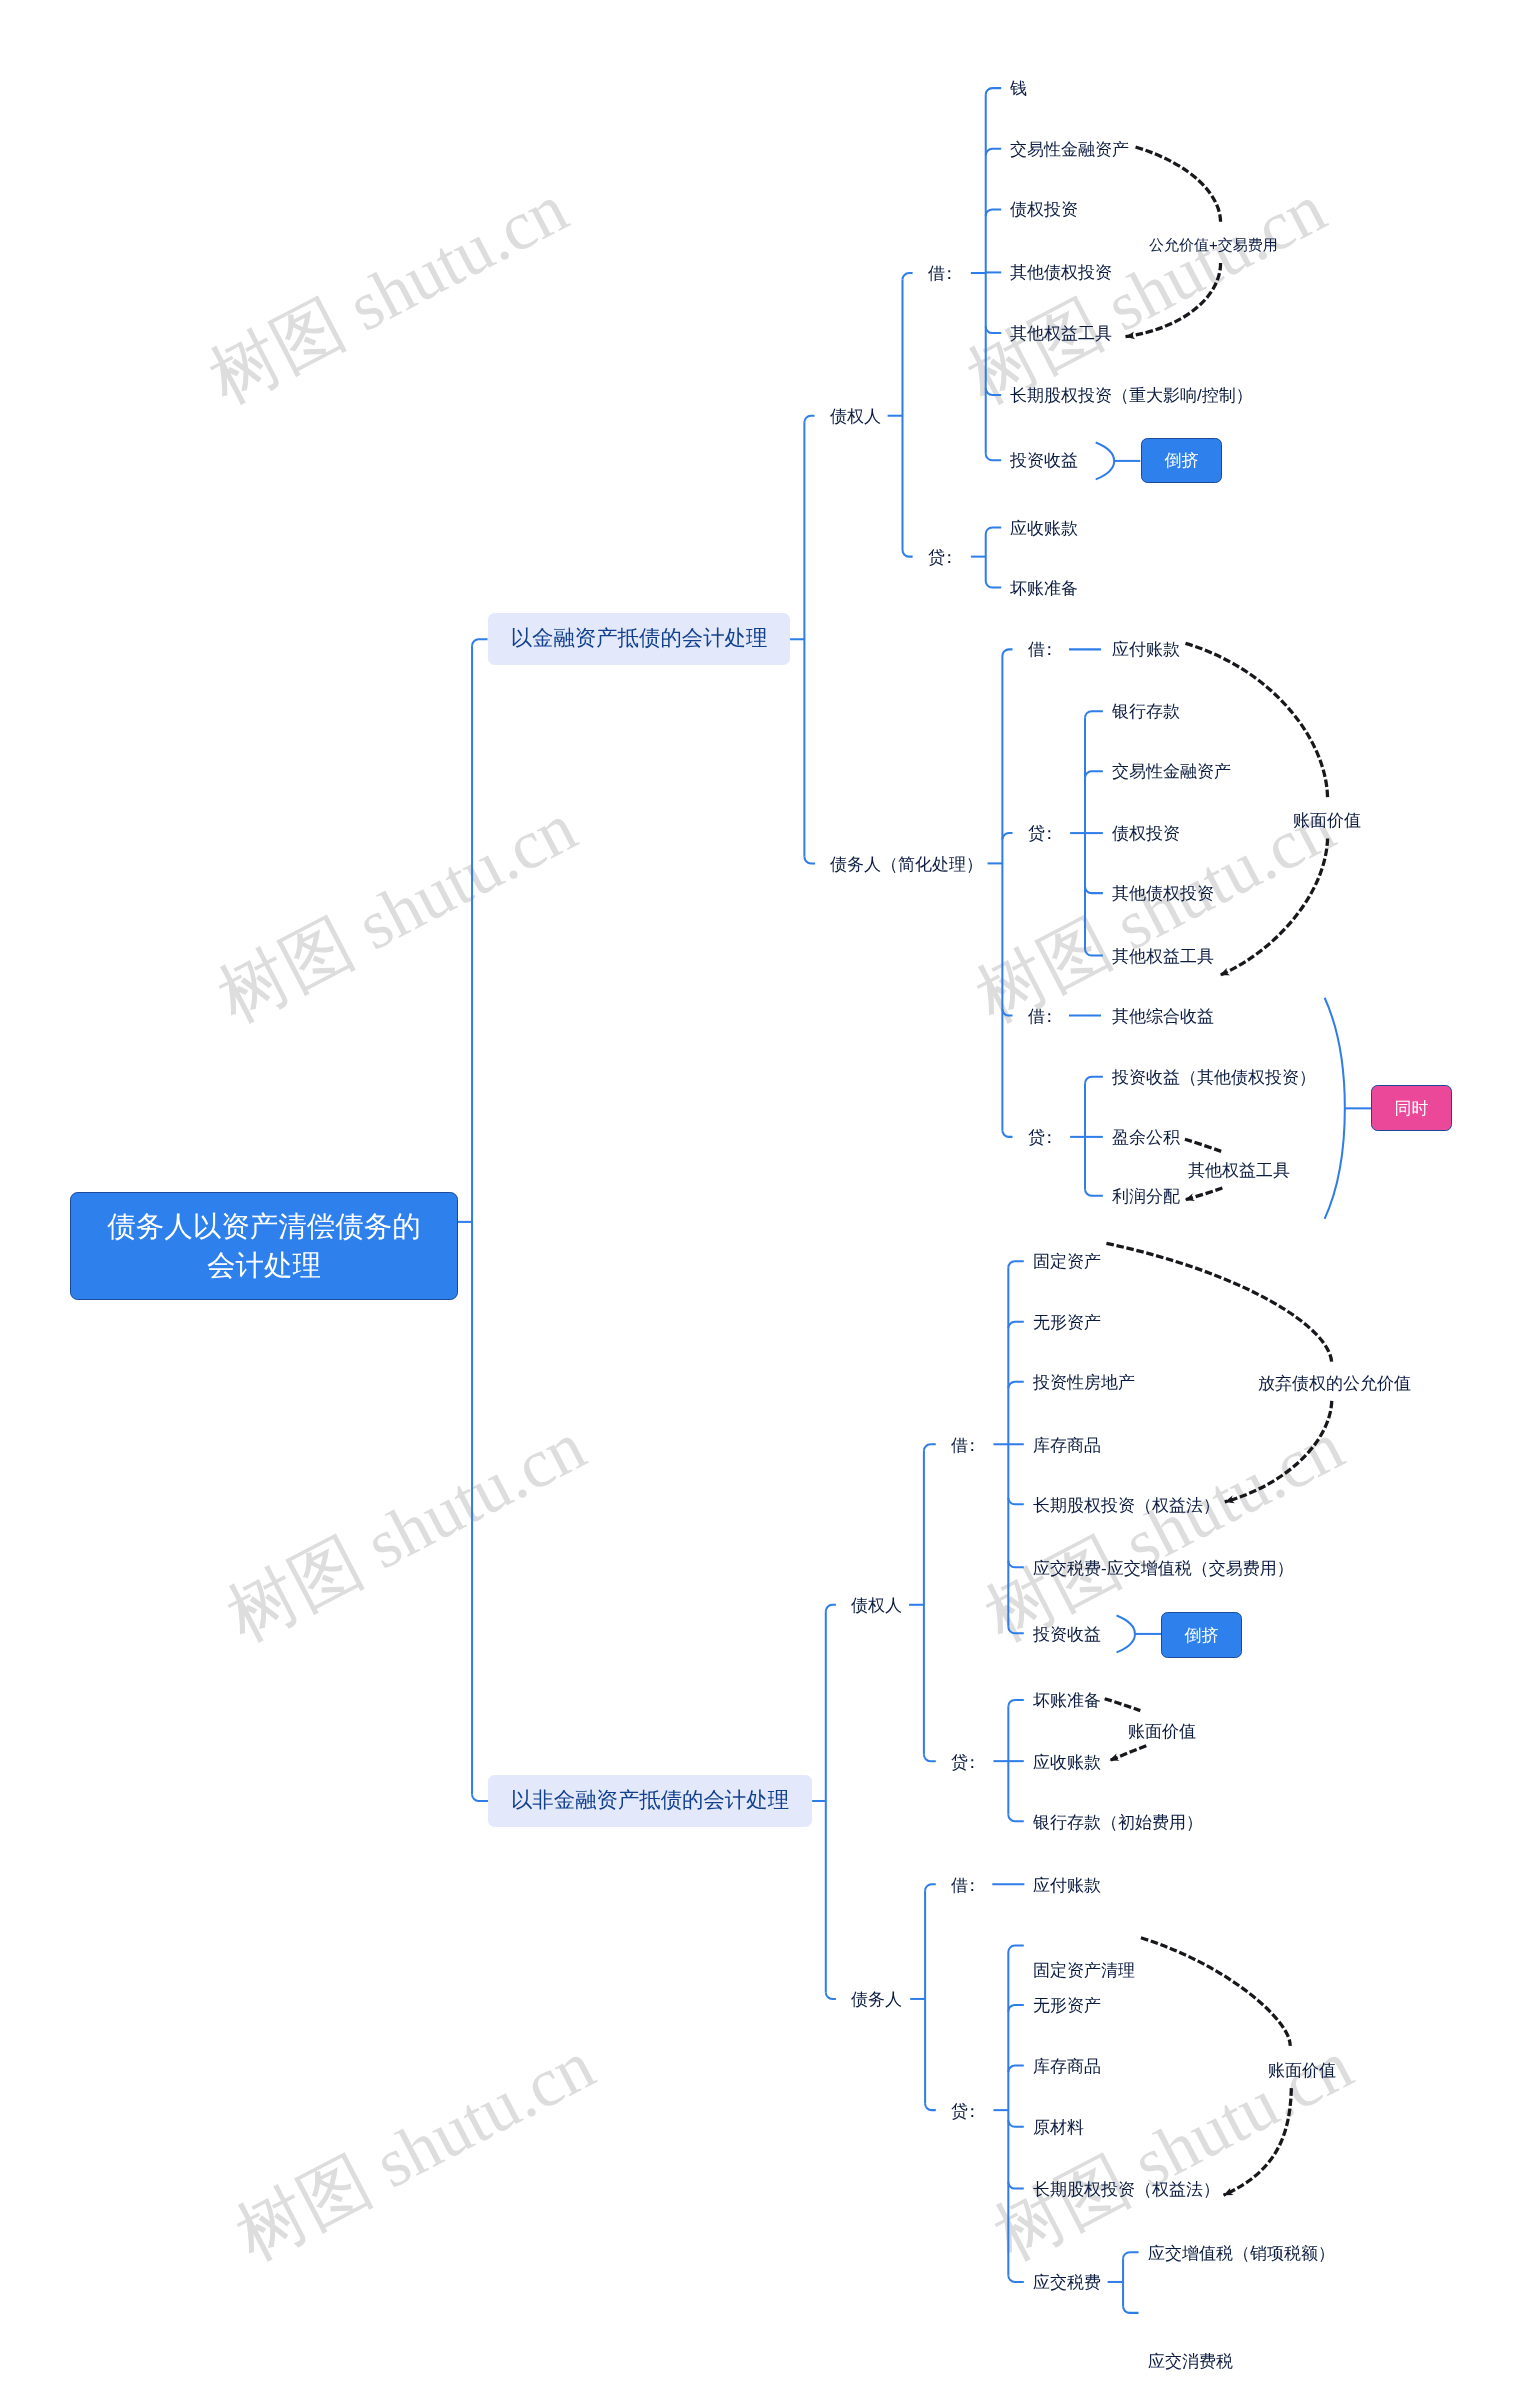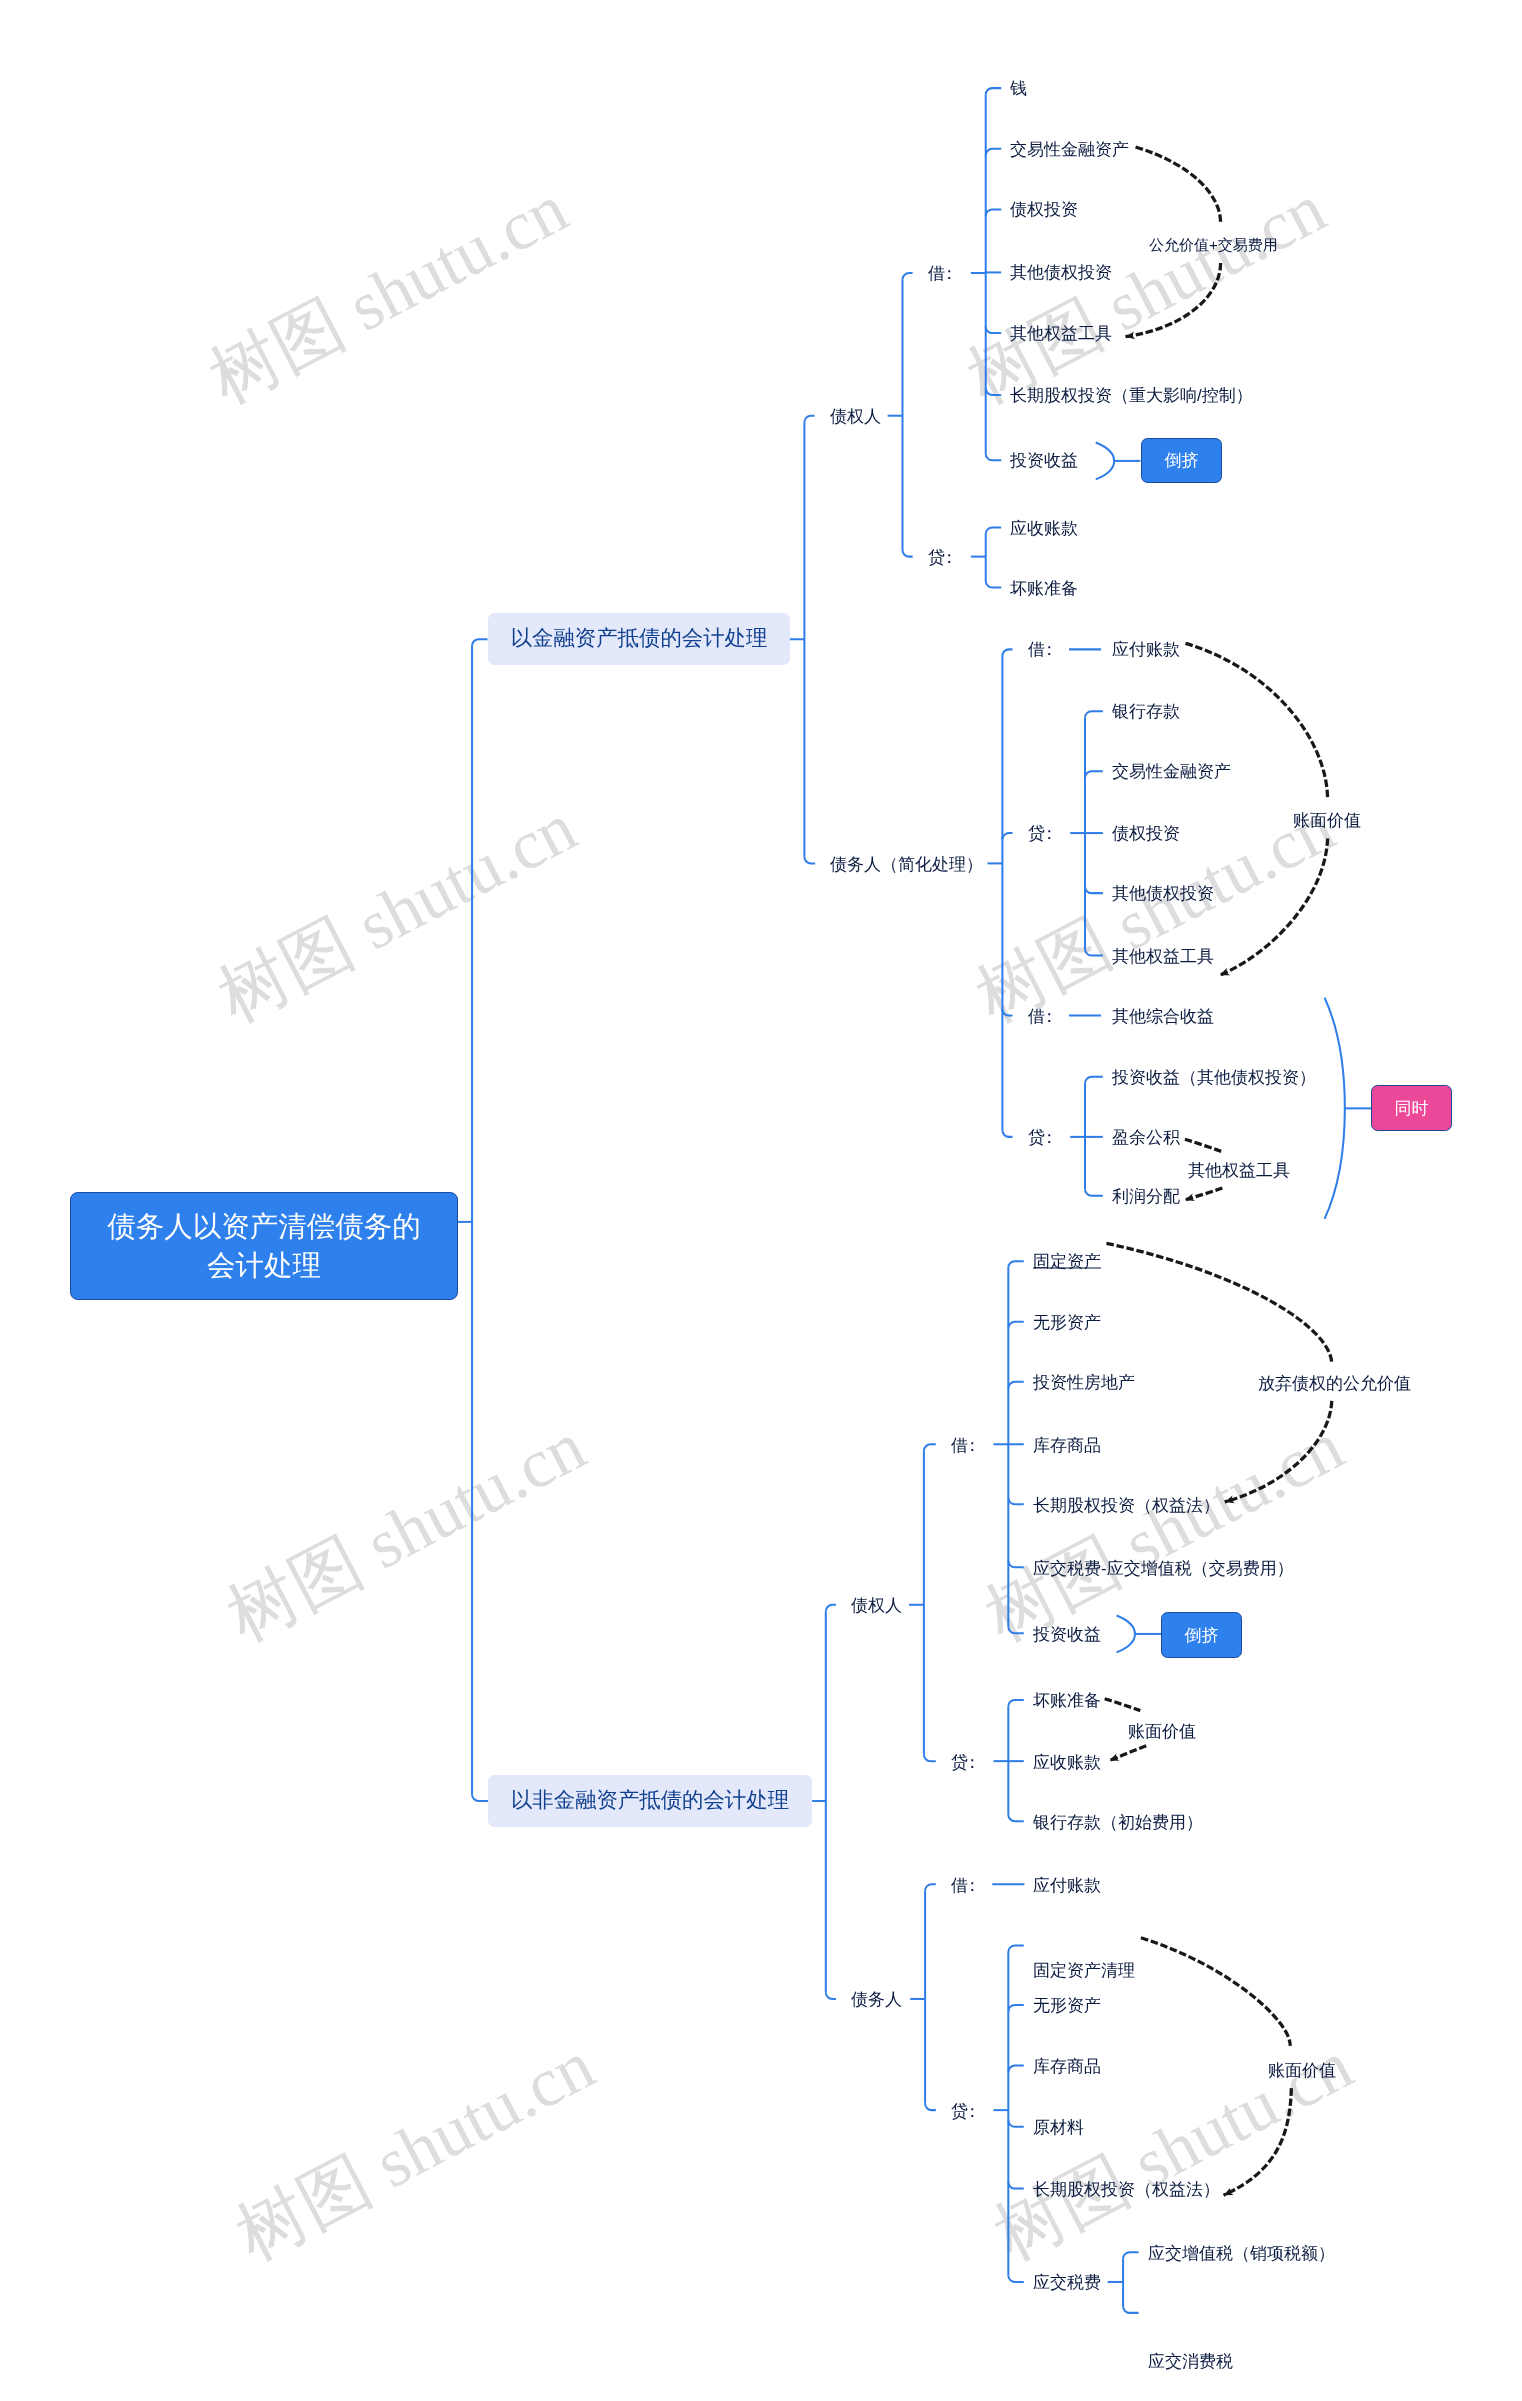--- a/index.html
+++ b/index.html
@@ -192,21 +192,21 @@
       <div class="nd txt" style="left:1112px;top:956px;color:#0b1b40;font-size:17px;">其他权益工具</div>
       <div class="nd txt" style="left:1028px;top:1016px;color:#0b1b40;font-size:17px;letter-spacing:-4.2px;">借：</div>
       <div class="nd txt" style="left:1112px;top:1016px;color:#0b1b40;font-size:17px;">其他综合收益</div>
       <div class="nd txt" style="left:1028px;top:1137px;color:#0b1b40;font-size:17px;letter-spacing:-4.2px;">贷：</div>
       <div class="nd txt" style="left:1112px;top:1077px;color:#0b1b40;font-size:17px;">投资收益（其他债权投资）</div>
       <div class="nd txt" style="left:1112px;top:1137px;color:#0b1b40;font-size:17px;">盈余公积</div>
       <div class="nd txt" style="left:1112px;top:1196px;color:#0b1b40;font-size:17px;">利润分配</div>
       <div class="nd branch-node" style="left:488px;top:1775px;width:324px;height:52px;background:#e3e9fb;color:#11408e;font-size:21.4px;">以非金融资产抵债的会计处理</div>
       <div class="nd txt" style="left:851px;top:1605px;color:#0b1b40;font-size:17px;">债权人</div>
       <div class="nd txt" style="left:951px;top:1445px;color:#0b1b40;font-size:17px;letter-spacing:-4.2px;">借：</div>
-      <div class="nd txt" style="left:1033px;top:1261px;color:#0b1b40;font-size:17px;text-decoration:underline;">固定资产</div>
+      <div class="nd txt" style="left:1033px;top:1261px;color:#0b1b40;font-size:17px;">固定资产</div>
       <div class="nd txt" style="left:1033px;top:1322px;color:#0b1b40;font-size:17px;">无形资产</div>
       <div class="nd txt" style="left:1033px;top:1382px;color:#0b1b40;font-size:17px;">投资性房地产</div>
       <div class="nd txt" style="left:1033px;top:1445px;color:#0b1b40;font-size:17px;">库存商品</div>
       <div class="nd txt" style="left:1033px;top:1505px;color:#0b1b40;font-size:17px;">长期股权投资（权益法）</div>
       <div class="nd txt" style="left:1033px;top:1568px;color:#0b1b40;font-size:17px;">应交税费-应交增值税（交易费用）</div>
       <div class="nd txt" style="left:1033px;top:1634px;color:#0b1b40;font-size:17px;">投资收益</div>
       <div class="nd txt" style="left:951px;top:1762px;color:#0b1b40;font-size:17px;letter-spacing:-4.2px;">贷：</div>
       <div class="nd txt" style="left:1033px;top:1700px;color:#0b1b40;font-size:17px;">坏账准备</div>
       <div class="nd txt" style="left:1033px;top:1762px;color:#0b1b40;font-size:17px;">应收账款</div>
       <div class="nd txt" style="left:1033px;top:1822px;color:#0b1b40;font-size:17px;">银行存款（初始费用）</div>

